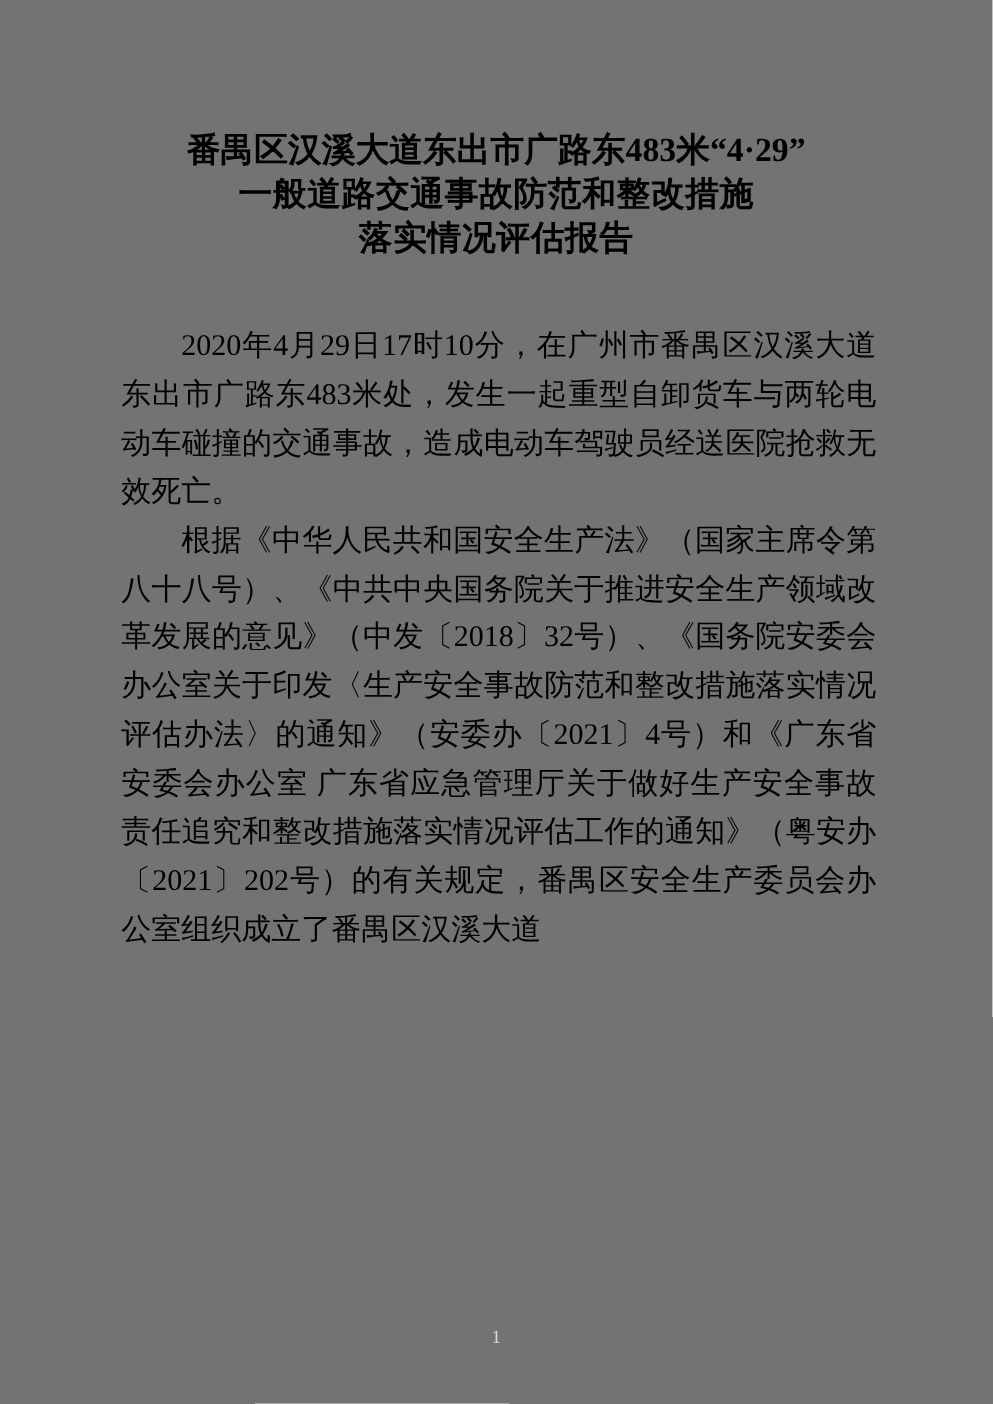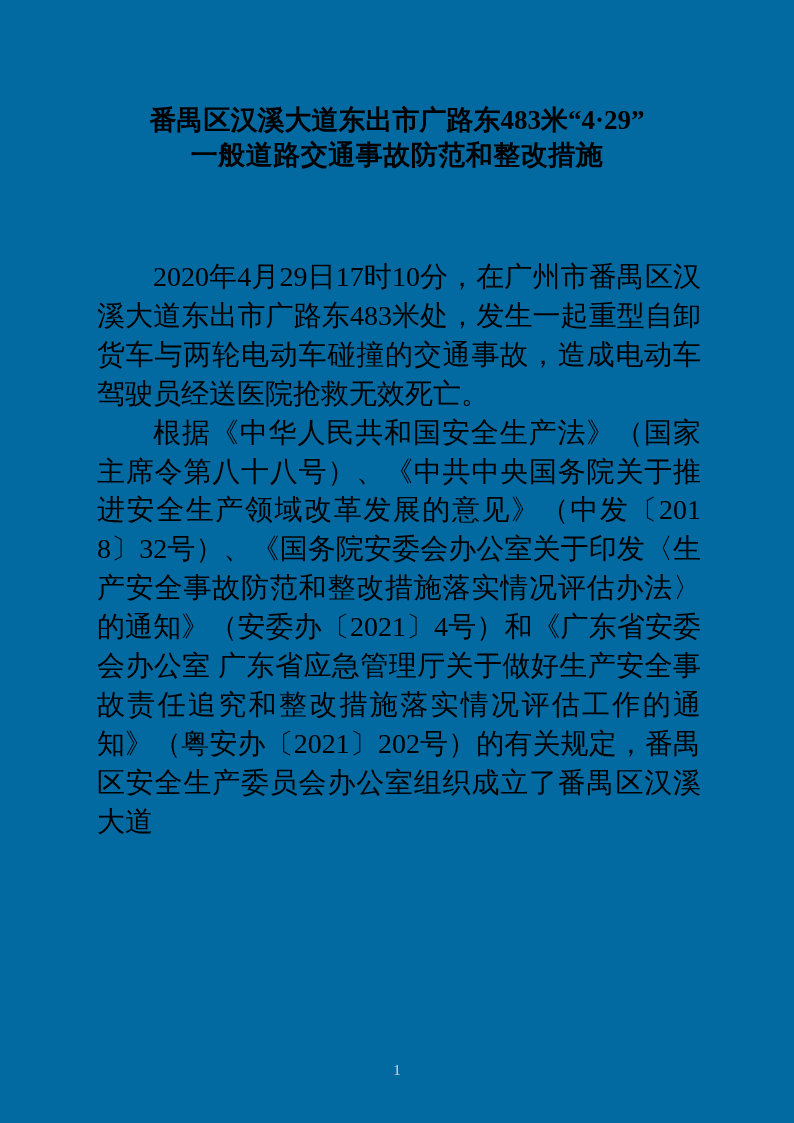--- a/index.html
+++ b/index.html
@@ -7,21 +7,21 @@
     margin: 0;
     padding: 0;
     background: #ffffff;
   }
 
   .page {
     position: relative;
     width: 794px;
     height: 1123px;
     margin: 0 auto;
-    background: #0369a1;
+    background: #737373;
     overflow: hidden;
     box-sizing: border-box;
   }
 
   .doc-title {
     position: absolute;
     left: 97px;
     top: 103px;
     width: 600px;
     text-align: center;
@@ -41,21 +41,21 @@
   .doc-title .title-line-1 { letter-spacing: 0px; }
   .doc-title .title-line-2 { letter-spacing: 0.5px; }
   .doc-title .title-line-3 { letter-spacing: 0.5px; }
 
   .body-text {
     position: absolute;
     left: 97px;
     top: 258px;
     width: 604px;
     font-family: "Liberation Serif", "DejaVu Serif", serif;
-    font-size: 28px;
+    font-size: 24px;
     line-height: 38.9px;
     color: #000000;
     text-align: justify;
     text-justify: inter-ideograph;
   }
 
   .body-text p {
     margin: 0;
     padding: 0;
     text-indent: 2em;
@@ -76,20 +76,21 @@
   }
 </style>
 </head>
 <body>
 
 <div class="page">
 
   <div class="doc-title">
     <span class="title-line title-line-1">番禺区汉溪大道东出市广路东483米“4·29”</span>
     <span class="title-line title-line-2">一般道路交通事故防范和整改措施</span>
+    <span class="title-line title-line-3">落实情况评估报告</span>
   </div>
 
   <div class="body-text">
     <p>2020年4月29日17时10分，在广州市番禺区汉溪大道东出市广路东483米处，发生一起重型自卸货车与两轮电动车碰撞的交通事故，造成电动车驾驶员经送医院抢救无效死亡。</p>
     <p>根据《中华人民共和国安全生产法》（国家主席令第八十八号）、《中共中央国务院关于推进安全生产领域改革发展的意见》（中发〔2018〕32号）、《国务院安委会办公室关于印发〈生产安全事故防范和整改措施落实情况评估办法〉的通知》（安委办〔2021〕4号）和《广东省安委会办公室 广东省应急管理厅关于做好生产安全事故责任追究和整改措施落实情况评估工作的通知》（粤安办〔2021〕202号）的有关规定，番禺区安全生产委员会办公室组织成立了番禺区汉溪大道</p>
   </div>
 
   <div class="page-number">1</div>
 
 </div>

